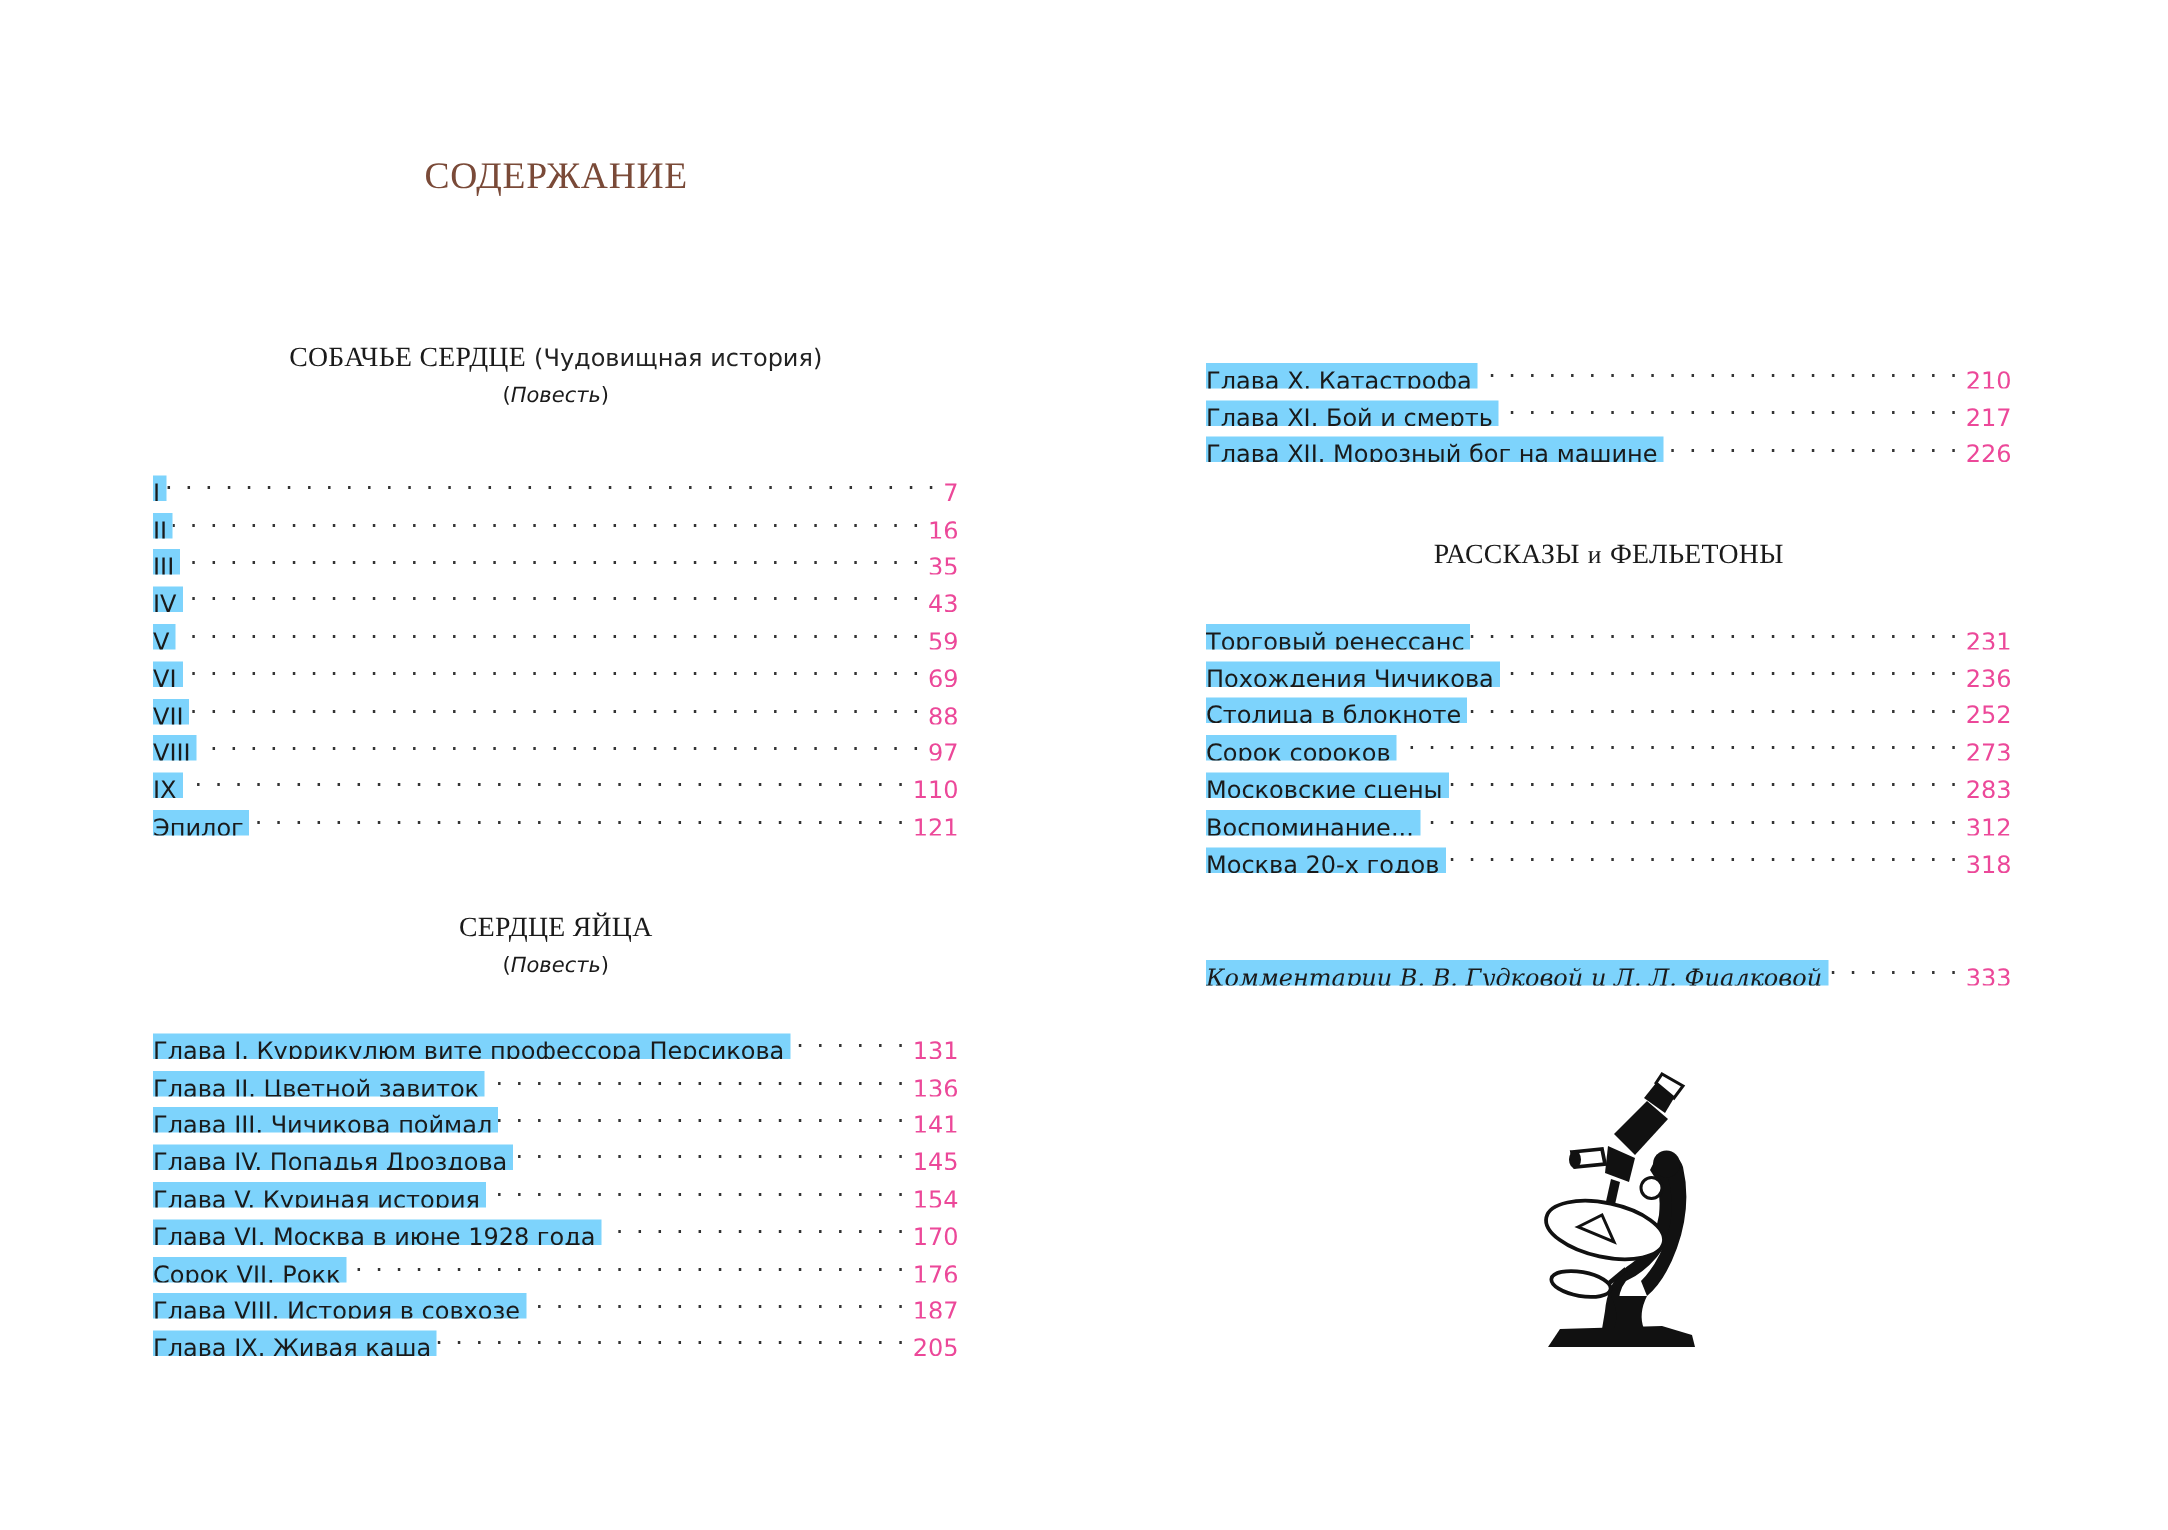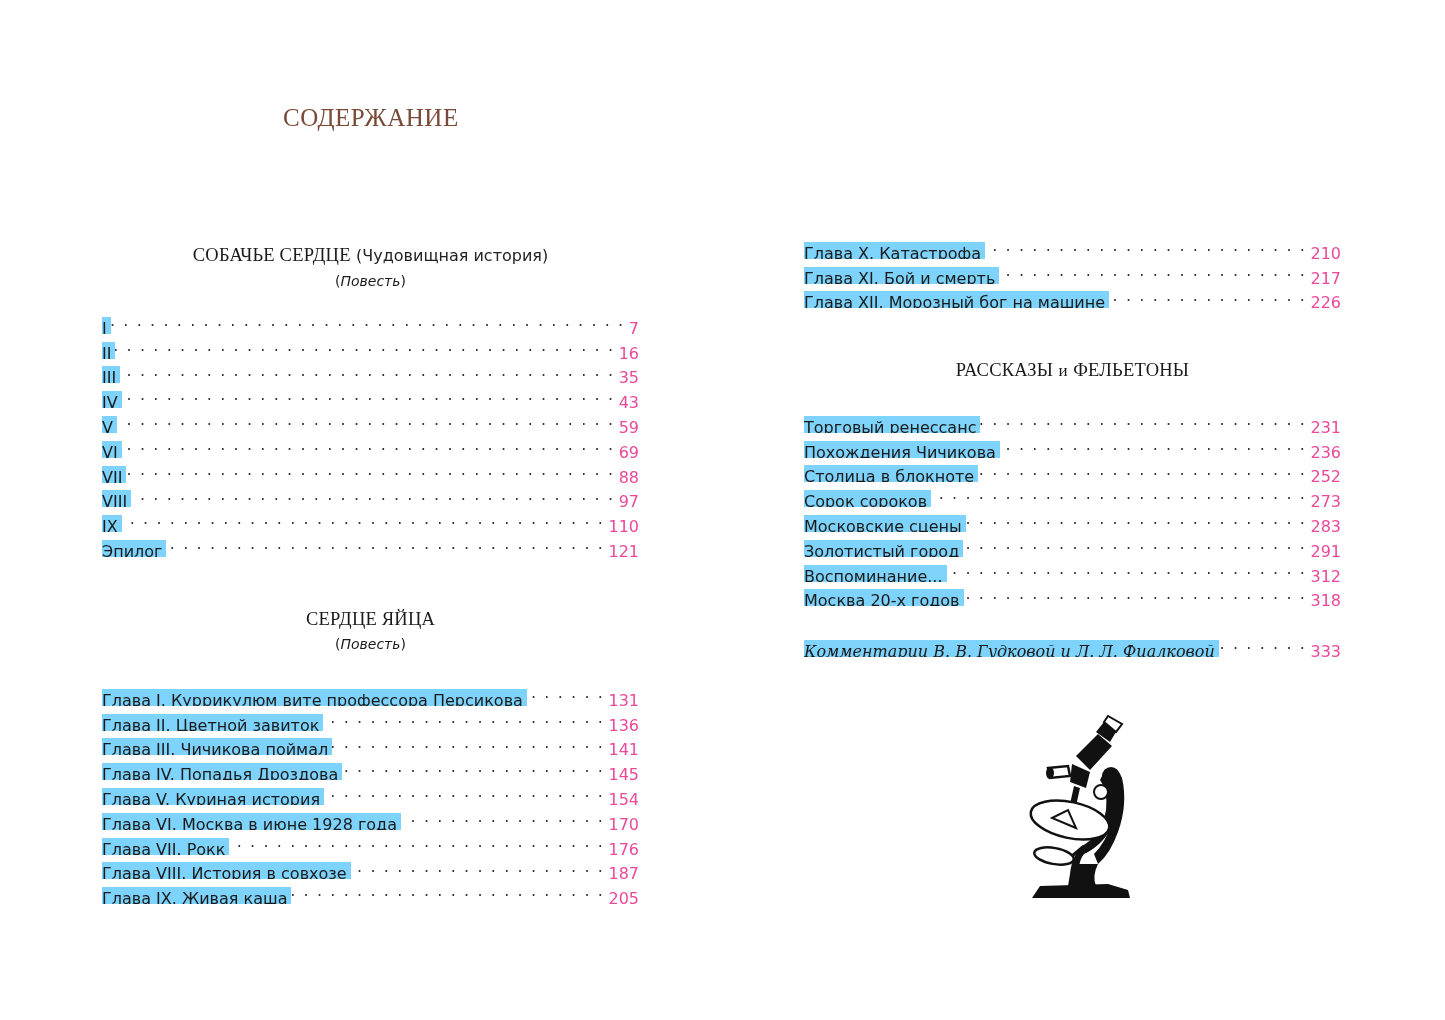--- a/index.html
+++ b/index.html
@@ -121,21 +121,21 @@
   </style>
 </head>
 <body>
 
 <div>
 
   <h1 class="page-title" style="margin:0;">СОДЕРЖАНИЕ</h1>
 
   <div class="column col-left">
 
-    <div class="section-heading" style="top:243px;">
+    <div class="section-heading" style="top:227px;">
       <span class="caps">СОБАЧЬЕ СЕРДЦЕ</span>
       <span class="sub">(Чудовищная история)</span>
       <span class="genre"><span>(</span><i>Повесть</i><span>)</span></span>
     </div>
 
     <ul class="toc-list" style="top:309px;">
       <li class="toc-row">
           <span class="toc-title">I</span>
           <span class="toc-leader"></span>
           <span class="toc-page">7</span>
@@ -217,21 +217,21 @@
           <span class="toc-title">Глава V. Куриная история</span>
           <span class="toc-leader"></span>
           <span class="toc-page">154</span>
         </li>
       <li class="toc-row">
           <span class="toc-title">Глава VI. Москва в июне 1928 года</span>
           <span class="toc-leader"></span>
           <span class="toc-page">170</span>
         </li>
       <li class="toc-row">
-          <span class="toc-title">Глава VII. Рокк</span>
+          <span class="toc-title">Сорок VII. Рокк</span>
           <span class="toc-leader"></span>
           <span class="toc-page">176</span>
         </li>
       <li class="toc-row">
           <span class="toc-title">Глава VIII. История в совхозе</span>
           <span class="toc-leader"></span>
           <span class="toc-page">187</span>
         </li>
       <li class="toc-row">
           <span class="toc-title">Глава IX. Живая каша</span>
@@ -287,25 +287,20 @@
           <span class="toc-title">Сорок сороков</span>
           <span class="toc-leader"></span>
           <span class="toc-page">273</span>
         </li>
       <li class="toc-row">
           <span class="toc-title">Московские сцены</span>
           <span class="toc-leader"></span>
           <span class="toc-page">283</span>
         </li>
       <li class="toc-row">
-          <span class="toc-title">Золотистый город</span>
-          <span class="toc-leader"></span>
-          <span class="toc-page">291</span>
-        </li>
-      <li class="toc-row">
           <span class="toc-title">Воспоминание...</span>
           <span class="toc-leader"></span>
           <span class="toc-page">312</span>
         </li>
       <li class="toc-row">
           <span class="toc-title">Москва 20-х годов</span>
           <span class="toc-leader"></span>
           <span class="toc-page">318</span>
         </li>
     </ul>

